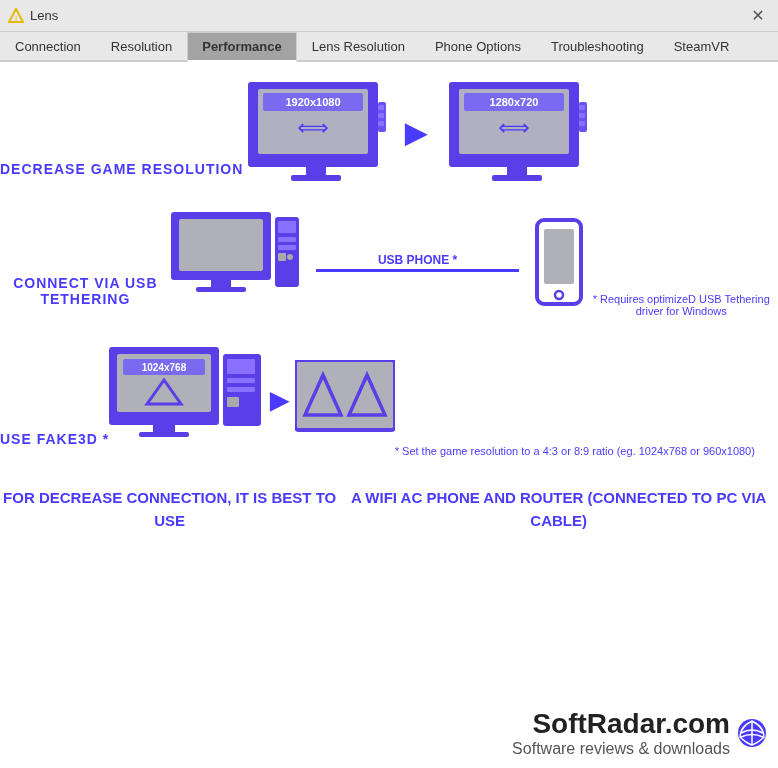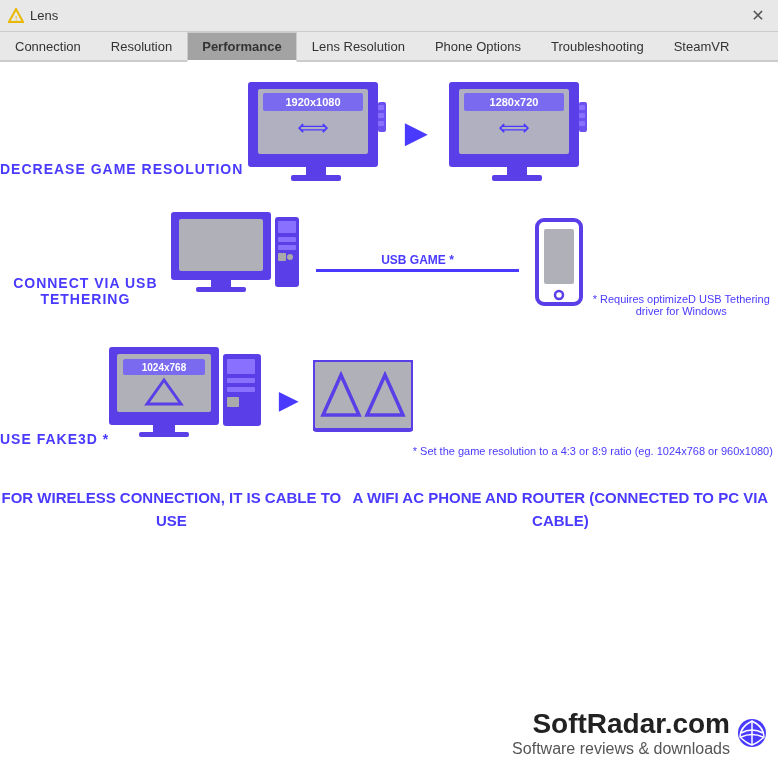--- a/index.html
+++ b/index.html
@@ -109,21 +109,21 @@
       font-size: 11px;
       color: #4a3aff;
       margin-top: 24px;
       text-align: center;
     }
     
     .fake3d-diagram {
       display: flex;
       align-items: center;
       justify-content: center;
-      gap: 15px;
+      gap: 6px;
       margin-top: 5px;
     }
     .fake3d-note {
       font-size: 11px;
       color: #4a3aff;
       text-align: center;
       margin-top: 16px;
     }
     
     .wireless-text {
@@ -228,21 +228,21 @@
 
             <rect x="104" y="10" width="24" height="70" rx="3" fill="#5a3ee8"></rect>
             <rect x="107" y="14" width="18" height="12" rx="1" fill="#8a70ff"></rect>
             <rect x="107" y="30" width="18" height="5" rx="1" fill="#8a70ff"></rect>
             <rect x="107" y="38" width="18" height="5" rx="1" fill="#8a70ff"></rect>
             <rect x="107" y="46" width="8" height="8" rx="1" fill="#aaa"></rect>
             <circle cx="119" cy="50" r="3" fill="#aaa"></circle>
           </svg>
 
           <div style="display:flex;flex-direction:column;align-items:center;flex:1;">
-            <span style="font-size:12px;font-weight:bold;color:#4a3aff;">USB GAME *</span>
+            <span style="font-size:12px;font-weight:bold;color:#4a3aff;">USB PHONE *</span>
             <div style="width:100%;height:3px;background:#4a3aff;margin-top:2px;"></div>
           </div>
 
           <svg width="50" height="90" viewBox="0 0 50 90">
             <rect x="3" y="3" width="44" height="84" rx="7" ry="7" fill="none" stroke="#5a3ee8" stroke-width="4"></rect>
             <rect x="10" y="12" width="30" height="55" rx="2" fill="#b0b0b8"></rect>
             <circle cx="25" cy="78" r="4" fill="none" stroke="#5a3ee8" stroke-width="2.5"></circle>
           </svg>
         </div>
         <div class="usb-note">* Requires optimizeD USB Tethering driver for Windows</div>
@@ -277,21 +277,21 @@
             <rect x="0" y="0" width="100" height="70" rx="4" fill="none" stroke="#5a3ee8" stroke-width="4"></rect>
 
             <polygon points="28,15 10,55 46,55" fill="none" stroke="#5a3ee8" stroke-width="3.5"></polygon>
             <polygon points="72,15 54,55 90,55" fill="none" stroke="#5a3ee8" stroke-width="3.5"></polygon>
           </svg>
         </div>
         <div class="fake3d-note">* Set the game resolution to a 4:3 or 8:9 ratio (eg. 1024x768 or 960x1080)</div>
       </div>
 
       <div class="section">
-        <div class="wireless-text">FOR WIRELESS CONNECTION, IT IS CABLE TO USE</div>
+        <div class="wireless-text">FOR DECREASE CONNECTION, IT IS BEST TO USE</div>
         <div class="wireless-text">A WIFI AC PHONE AND ROUTER (CONNECTED TO PC VIA CABLE)</div>
       </div>
 
     </div>
 
     <div style="position:absolute;bottom:10px;right:10px;text-align:right;display:flex;align-items:center;gap:6px;">
       <div style="text-align:right;">
         <div style="font-size:28px;font-weight:bold;color:#222;">SoftRadar.com</div>
         <div style="font-size:16px;color:#555;">Software reviews &amp; downloads</div>
       </div>

